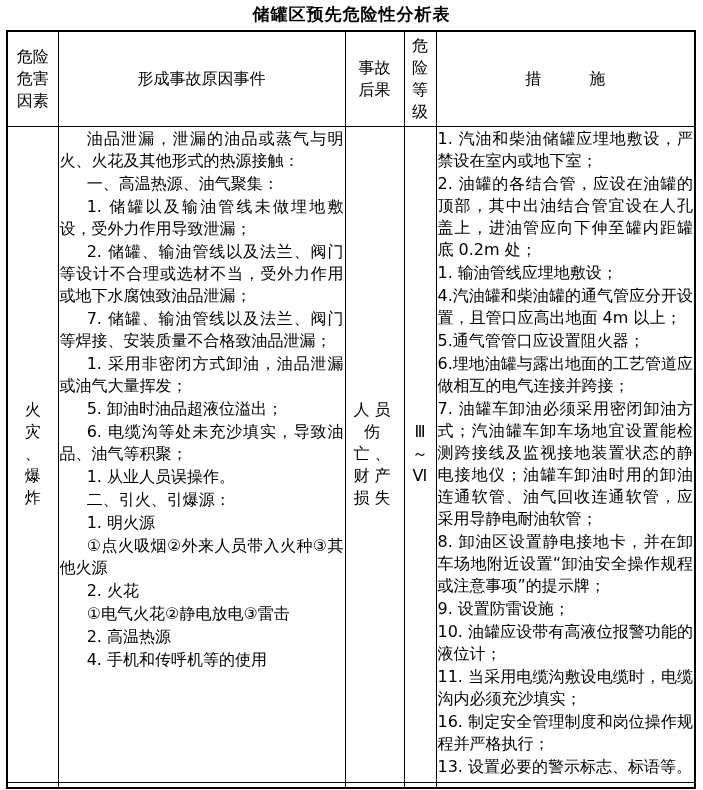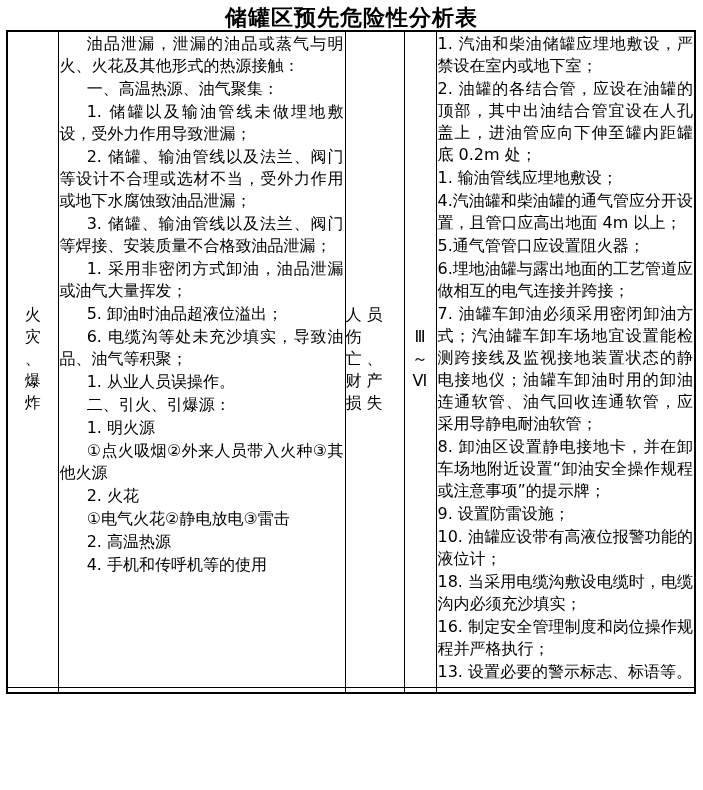--- a/index.html
+++ b/index.html
@@ -9,21 +9,21 @@
     width: 703px;
     height: 790px;
     overflow: hidden;
     color: #000000;
     font-family: "DejaVu Sans", sans-serif;
   }
   .doc-title {
     height: 27px;
     padding-top: 3px;
     text-align: center;
-    font-size: 22px;
+    font-size: 17px;
     font-weight: bold;
     letter-spacing: 1px;
   }
   table.phatable {
     border-collapse: collapse;
     table-layout: fixed;
     margin-left: 6px;
     width: 688px;
     border: 2px solid #000;
   }
@@ -43,21 +43,21 @@
     white-space: pre-line;
   }
   td.vcenter {
     text-align: center;
     vertical-align: middle;
     white-space: pre-line;
   }
   td.consequence-cell {
     vertical-align: middle;
     white-space: pre-line;
-    text-align: left;
+    text-align: center;
     padding-left: 9px;
     letter-spacing: 5px;
   }
   td.text-cell {
     vertical-align: top;
     padding: 4px 5px 0 5px;
     text-align: justify;
   }
   td.text-cell p { margin: 1px; }
   td.causes-cell p { text-indent: 1.7em; }
@@ -70,33 +70,46 @@
 <table class="phatable">
   <colgroup>
     <col style="width:51px">
     <col style="width:287px">
     <col style="width:59px">
     <col style="width:32px">
     <col style="width:259px">
   </colgroup>
 
   <tbody>
+      <tr class="header-row">
+    <td class="hdr">危险
+危害
+因素</td>
+    <td class="hdr">形成事故原因事件</td>
+    <td class="hdr">事故
+后果</td>
+    <td class="hdr">危
+险
+等
+级</td>
+    <td class="hdr">措　　　施</td>
+  </tr>
 
   <tr class="body-row">
     <td class="vcenter">火
 灾
 、
 爆
 炸</td>
     <td class="text-cell causes-cell">
           <p>油品泄漏，泄漏的油品或蒸气与明火、火花及其他形式的热源接触：</p>
           <p>一、高温热源、油气聚集：</p>
           <p>1. 储罐以及输油管线未做埋地敷设，受外力作用导致泄漏；</p>
           <p>2. 储罐、输油管线以及法兰、阀门等设计不合理或选材不当，受外力作用或地下水腐蚀致油品泄漏；</p>
-          <p>3. 储罐、输油管线以及法兰、阀门等焊接、安装质量不合格致油品泄漏；</p>
+          <p>7. 储罐、输油管线以及法兰、阀门等焊接、安装质量不合格致油品泄漏；</p>
           <p>1. 采用非密闭方式卸油，油品泄漏或油气大量挥发；</p>
           <p>5. 卸油时油品超液位溢出；</p>
           <p>6. 电缆沟等处未充沙填实，导致油品、油气等积聚；</p>
           <p>1. 从业人员误操作。</p>
           <p>二、引火、引爆源：</p>
           <p>1. 明火源</p>
           <p>①点火吸烟②外来人员带入火种③其他火源</p>
           <p>2. 火花</p>
           <p>①电气火花②静电放电③雷击</p>
           <p>2. 高温热源</p>
@@ -114,21 +127,21 @@
           <p>1. 汽油和柴油储罐应埋地敷设，严禁设在室内或地下室；</p>
           <p>2. 油罐的各结合管，应设在油罐的顶部，其中出油结合管宜设在人孔盖上，进油管应向下伸至罐内距罐底 0.2m 处；</p>
           <p>1. 输油管线应埋地敷设；</p>
           <p>4.汽油罐和柴油罐的通气管应分开设置，且管口应高出地面 4m 以上；</p>
           <p>5.通气管管口应设置阻火器；</p>
           <p>6.埋地油罐与露出地面的工艺管道应做相互的电气连接并跨接；</p>
           <p>7. 油罐车卸油必须采用密闭卸油方式；汽油罐车卸车场地宜设置能检测跨接线及监视接地装置状态的静电接地仪；油罐车卸油时用的卸油连通软管、油气回收连通软管，应采用导静电耐油软管；</p>
           <p>8. 卸油区设置静电接地卡，并在卸车场地附近设置“卸油安全操作规程或注意事项”的提示牌；</p>
           <p>9. 设置防雷设施；</p>
           <p>10. 油罐应设带有高液位报警功能的液位计；</p>
-          <p>18. 当采用电缆沟敷设电缆时，电缆沟内必须充沙填实；</p>
+          <p>11. 当采用电缆沟敷设电缆时，电缆沟内必须充沙填实；</p>
           <p>16. 制定安全管理制度和岗位操作规程并严格执行；</p>
           <p>13. 设置必要的警示标志、标语等。</p>
         </td>
   </tr>
 
   <tr class="sliver-row">
     <td></td>
     <td></td>
     <td></td>
     <td></td>

